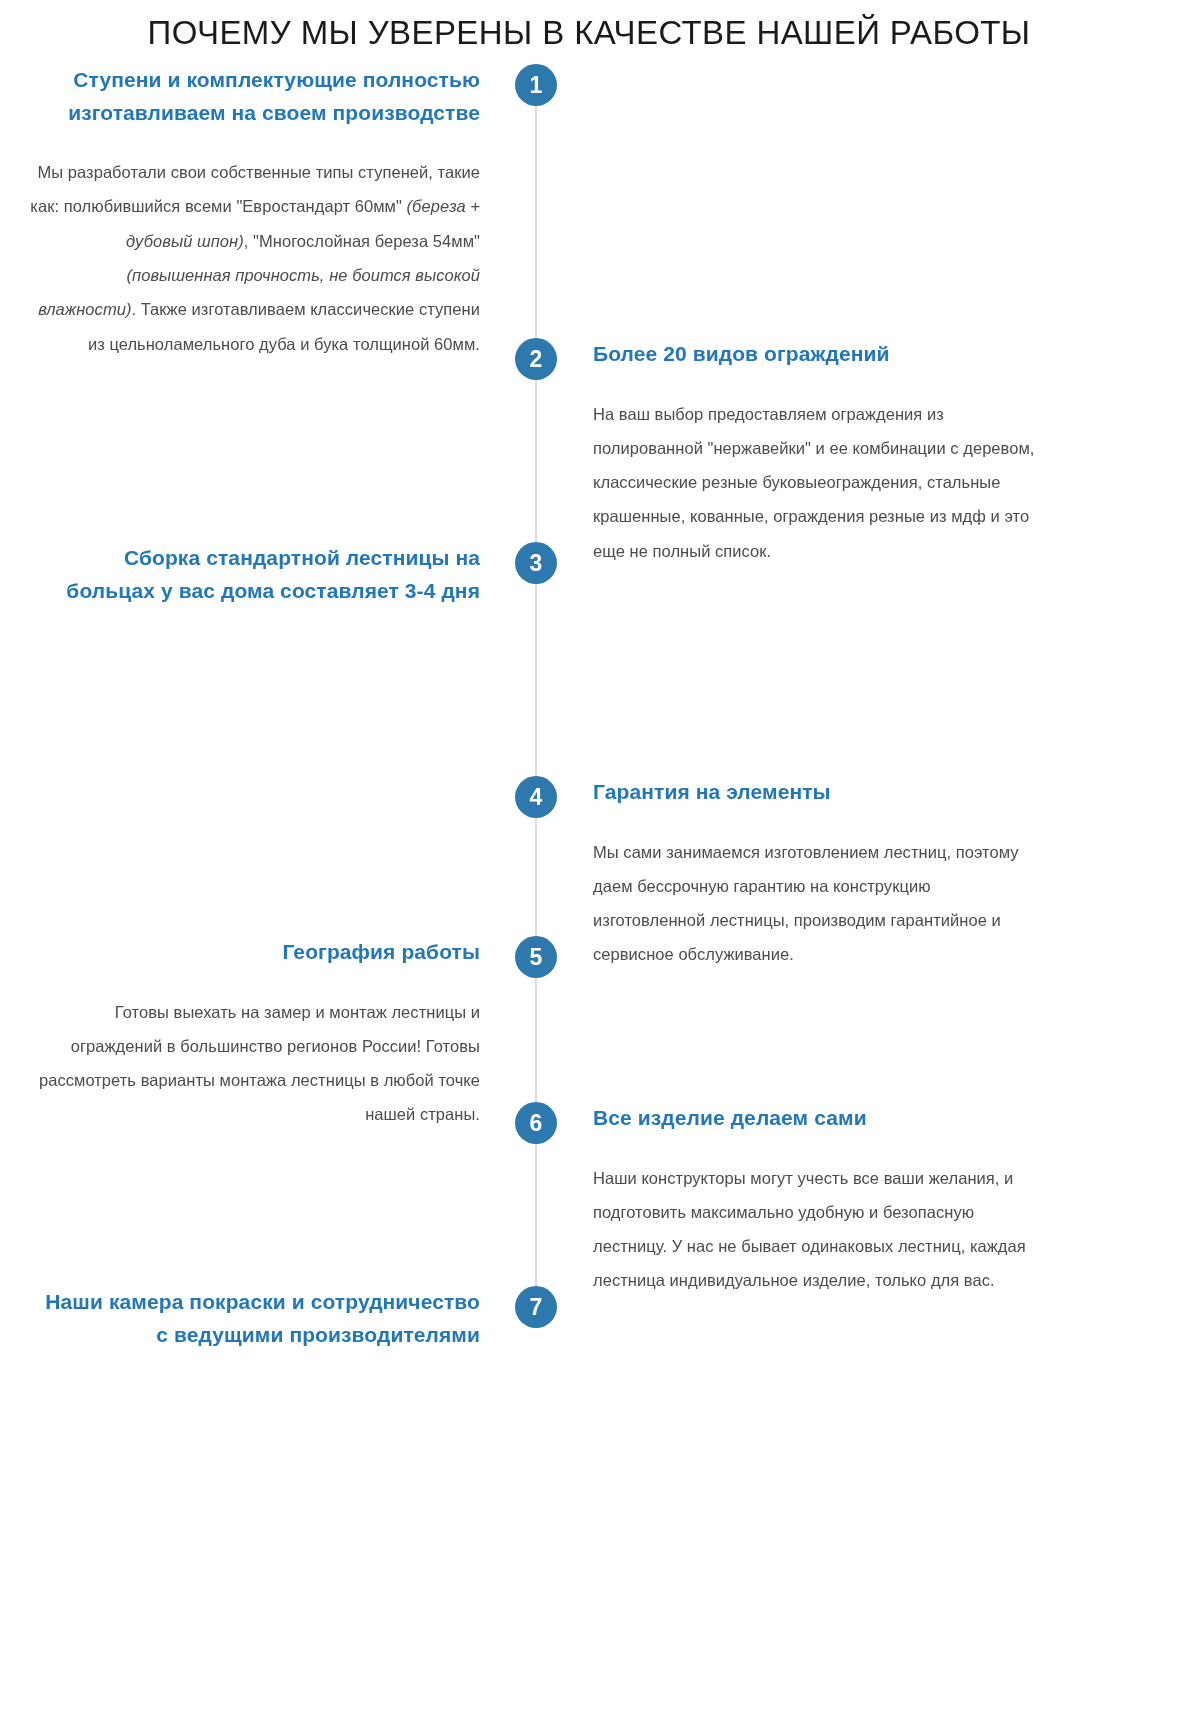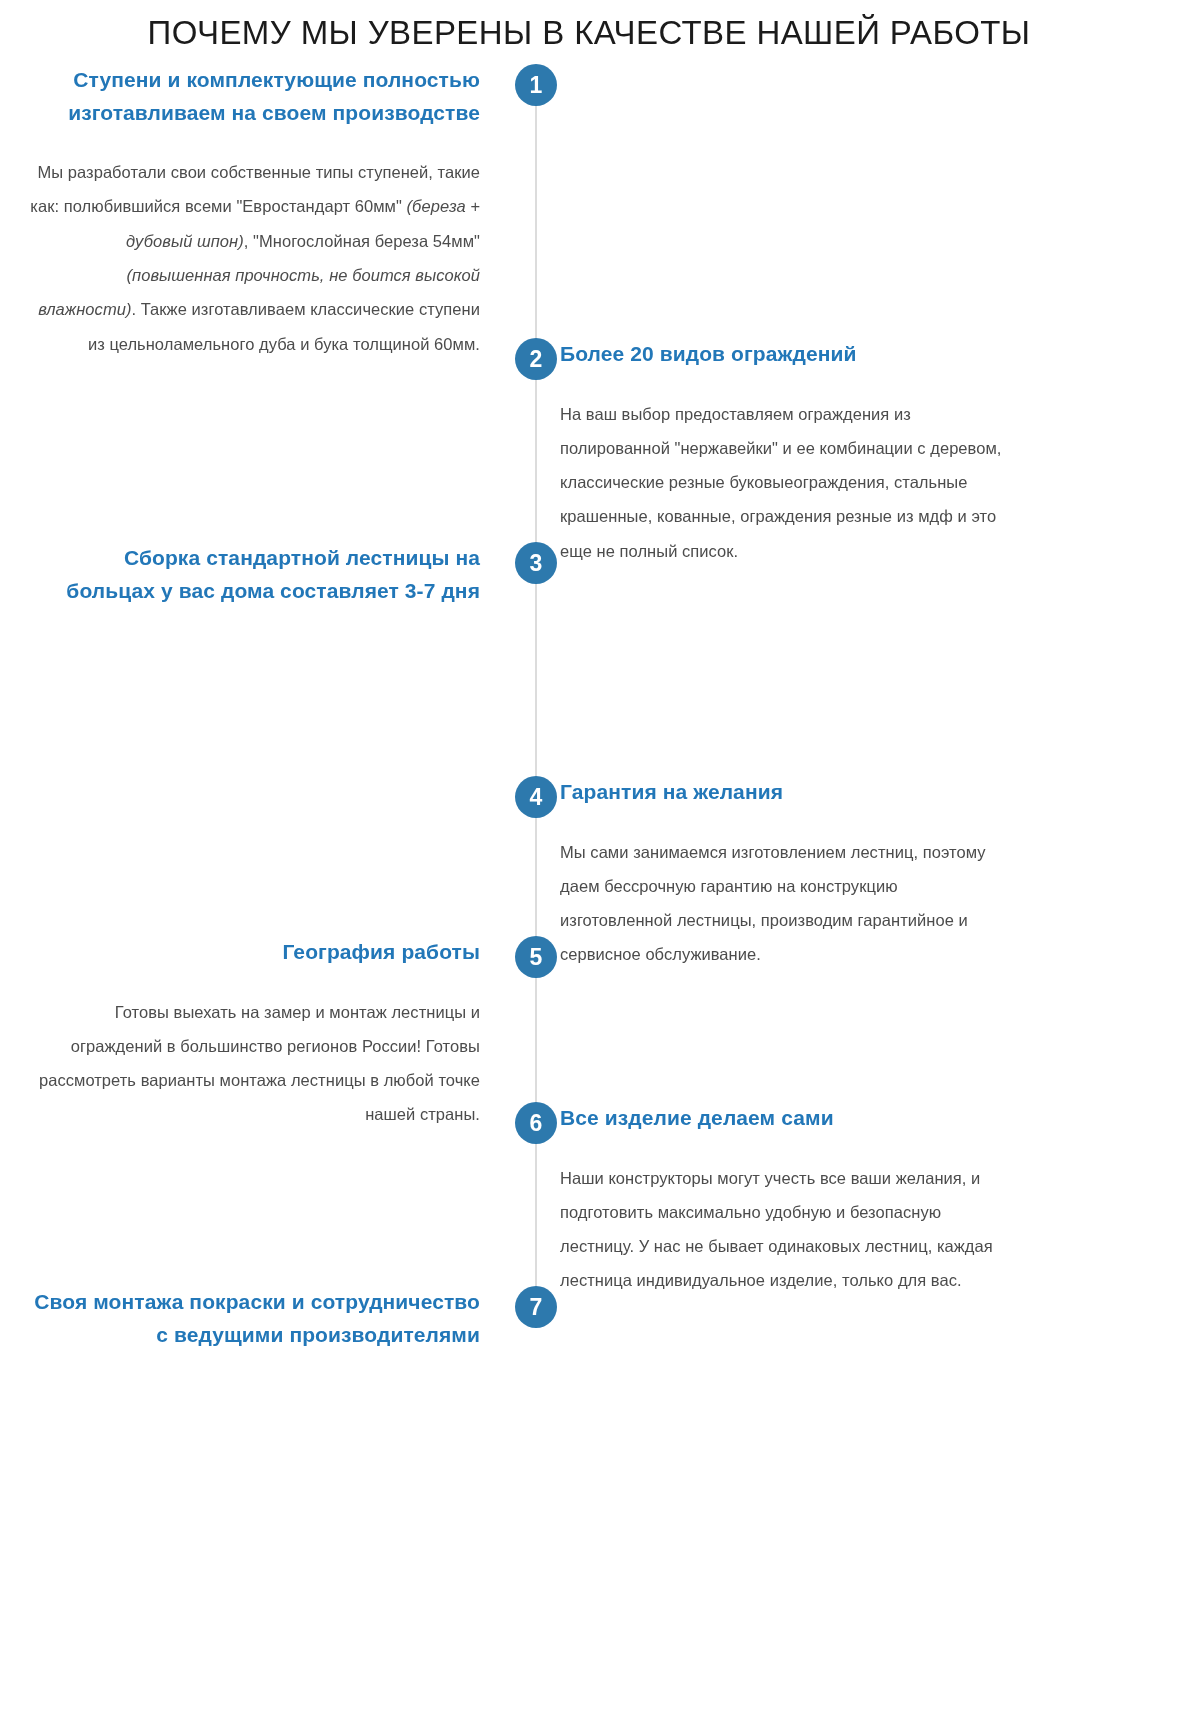--- a/index.html
+++ b/index.html
@@ -67,21 +67,21 @@
     text-align: center;
     font-family: "Liberation Sans", sans-serif;
     z-index: 3;
     letter-spacing: 0;
   }
   .col {
     position: absolute;
     width: 450px;
   }
   .col.left  { left: 30px;  text-align: right; }
-  .col.right { left: 560px; text-align: left; }
+  .col.right { left: 593px; text-align: left; }
 
   .item-title {
     color: #2277b8;
     font-size: 21px;
     font-weight: 700;
     line-height: 1.55;
     letter-spacing: 0.1px;
     margin-bottom: 11px;
   }
   .item-body {
@@ -114,45 +114,45 @@
       <div class="row" style="top: 274px;">
         <div class="marker">2</div>
         <div class="col right">
           <div class="item-title">Более 20 видов ограждений</div>
           <div class="item-body"><span>На ваш выбор предоставляем ограждения из полированной "нержавейки" и ее комбинации с деревом, классические резные буковыеограждения, стальные крашенные, кованные, ограждения резные из мдф и это еще не полный список.</span></div>
         </div>
       </div>
       <div class="row" style="top: 478px;">
         <div class="marker">3</div>
         <div class="col left">
-          <div class="item-title">Сборка стандартной лестницы на больцах у вас дома составляет 3-7 дня</div>
+          <div class="item-title">Сборка стандартной лестницы на больцах у вас дома составляет 3-4 дня</div>
         </div>
       </div>
       <div class="row" style="top: 712px;">
         <div class="marker">4</div>
         <div class="col right">
-          <div class="item-title">Гарантия на желания</div>
+          <div class="item-title">Гарантия на элементы</div>
           <div class="item-body"><span>Мы сами занимаемся изготовлением лестниц, поэтому даем бессрочную гарантию на конструкцию изготовленной лестницы, производим гарантийное и сервисное обслуживание.</span></div>
         </div>
       </div>
       <div class="row" style="top: 872px;">
         <div class="marker">5</div>
         <div class="col left">
           <div class="item-title">География работы</div>
           <div class="item-body"><span>Готовы выехать на замер и монтаж лестницы и ограждений в большинство регионов России! Готовы рассмотреть варианты монтажа лестницы в любой точке нашей страны.</span></div>
         </div>
       </div>
       <div class="row" style="top: 1038px;">
         <div class="marker">6</div>
         <div class="col right">
           <div class="item-title">Все изделие делаем сами</div>
           <div class="item-body"><span>Наши конструкторы могут учесть все ваши желания, и подготовить максимально удобную и безопасную лестницу. У нас не бывает одинаковых лестниц, каждая лестница индивидуальное изделие, только для вас.</span></div>
         </div>
       </div>
       <div class="row" style="top: 1222px;">
         <div class="marker">7</div>
         <div class="col left">
-          <div class="item-title">Своя монтажа покраски и сотрудничество с ведущими производителями</div>
+          <div class="item-title">Наши камера покраски и сотрудничество с ведущими производителями</div>
         </div>
       </div>
     </div>
 
 </div>
 
 </body></html>

